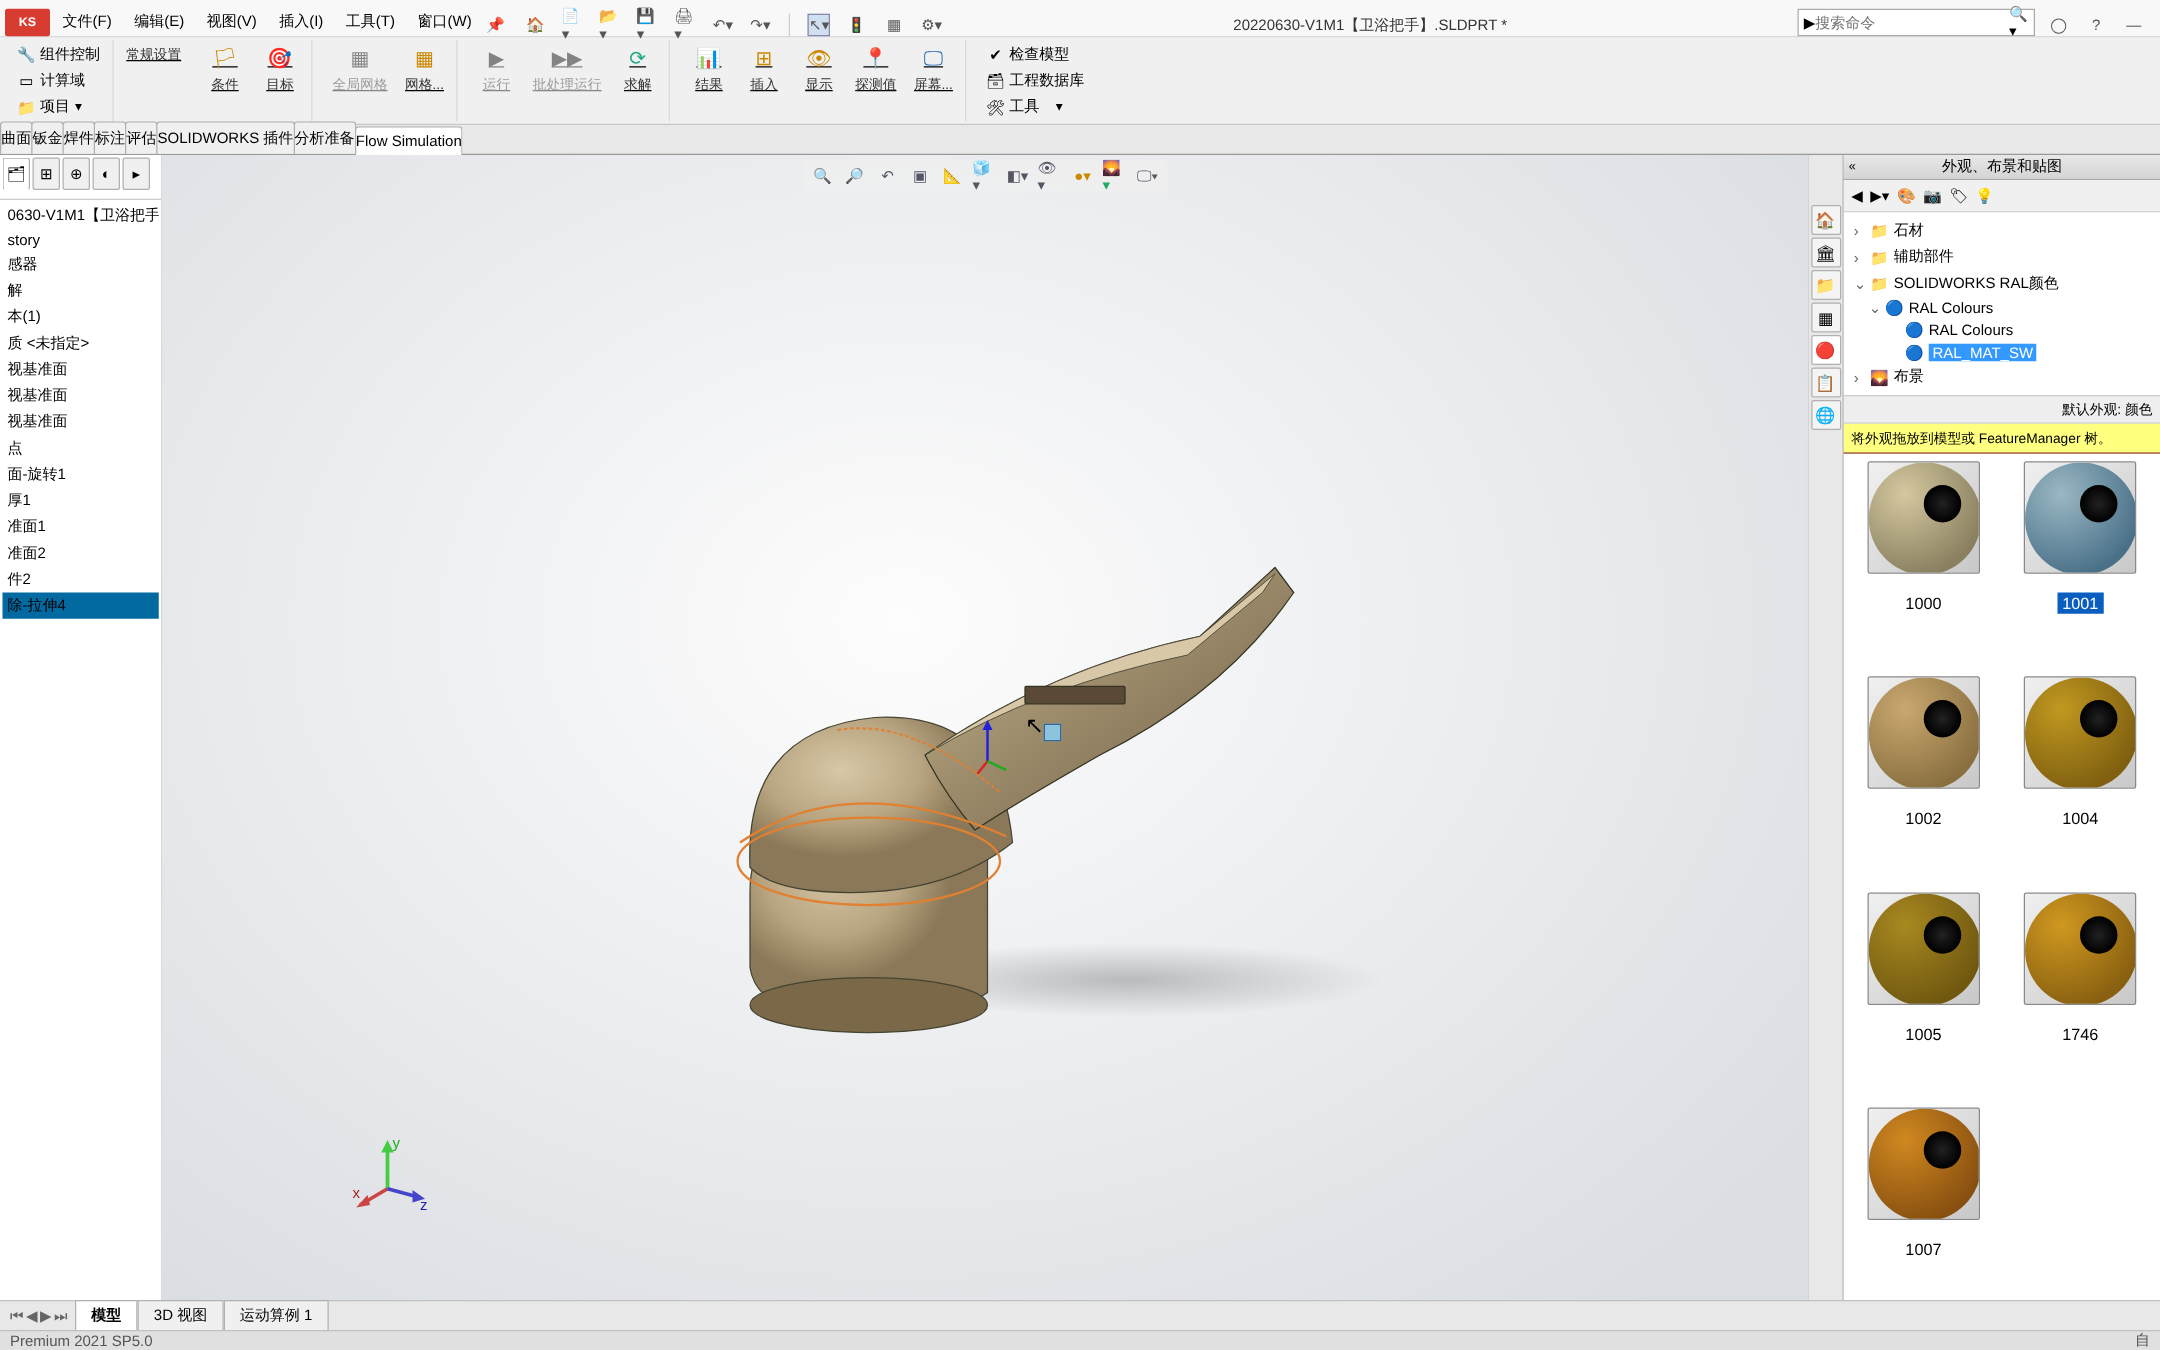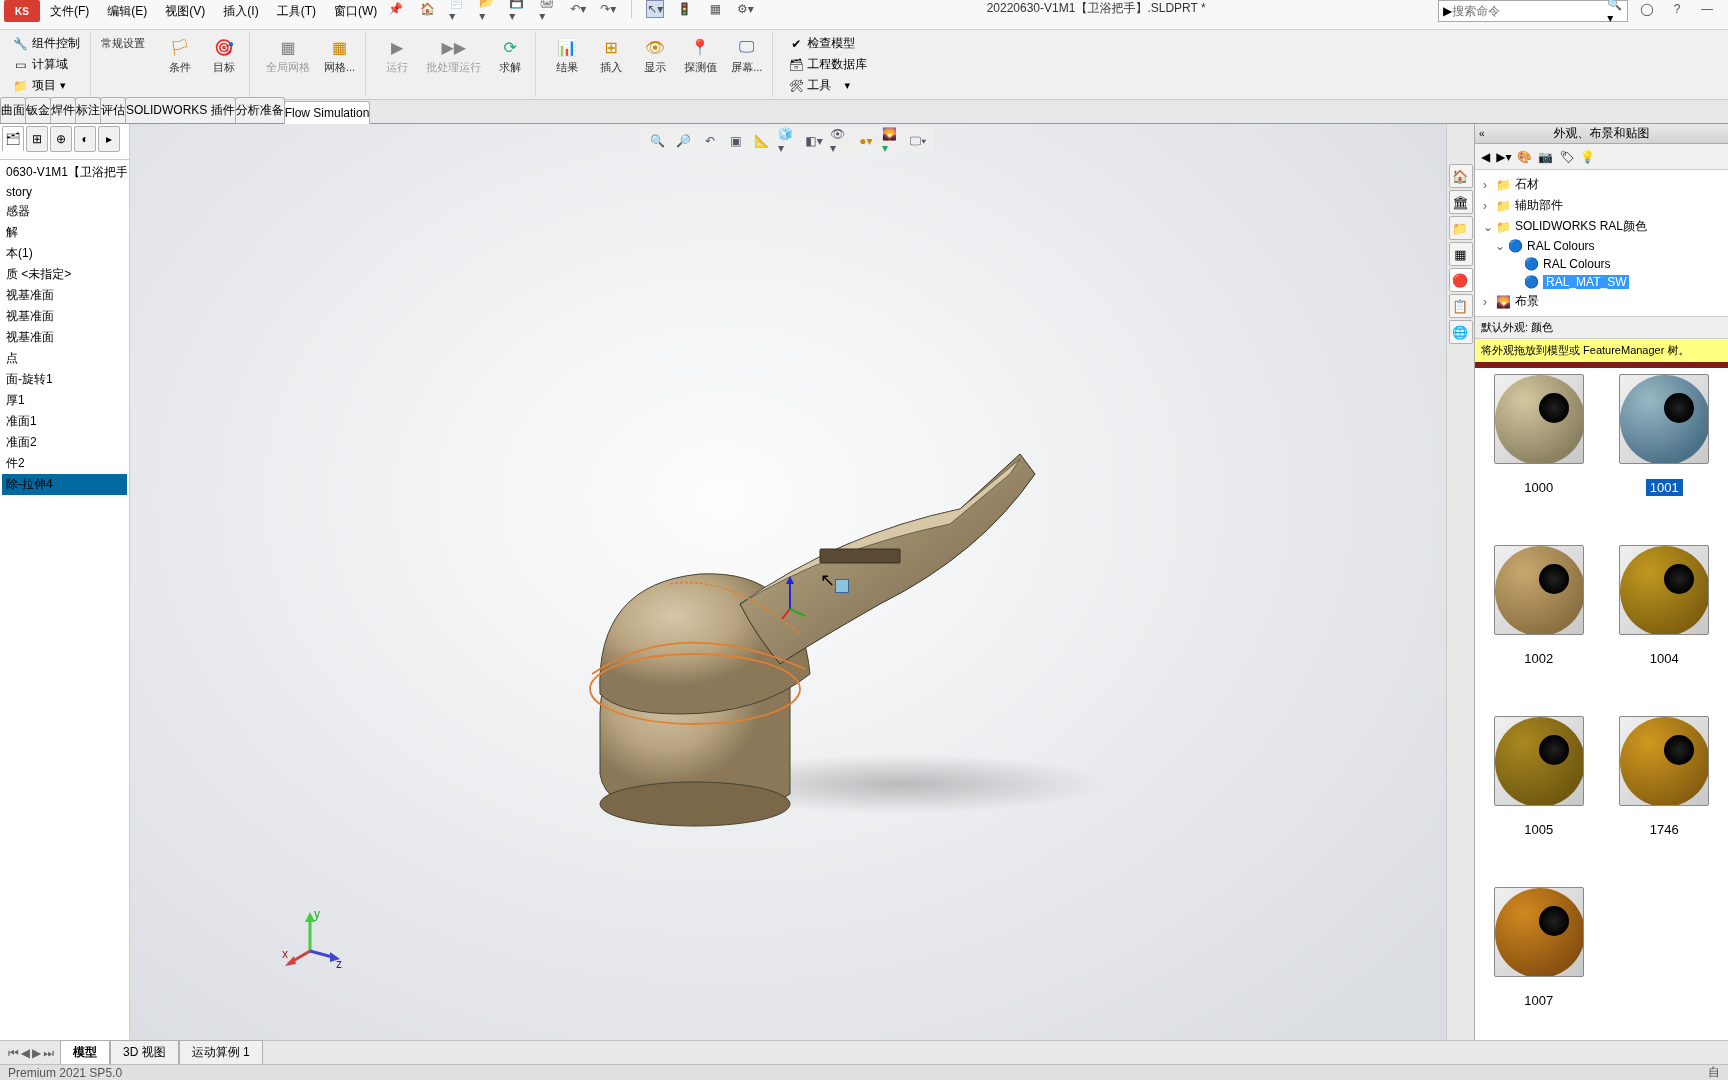--- a/index.html
+++ b/index.html
@@ -1,34 +1,34 @@
 <!DOCTYPE html>
 <html><head>
 <meta charset="utf-8">
 <style>
 * { margin: 0; padding: 0; box-sizing: border-box; font-family: "Microsoft YaHei", Arial, sans-serif; font-size: 12px; }
 body { background: #fff; overflow: hidden; width: 1728px; height: 1080px; position: relative; }
 
 
-.menubar { height: 30px; background: #f8f8f8; display: flex; align-items: flex-start; padding: 0 4px; gap: 2px; border-bottom: 1px solid #d0d0d0; }
+.menubar { height: 30px; background: #f8f8f8; display: flex; align-items: flex-end; padding: 0 4px; gap: 2px; border-bottom: 1px solid #d0d0d0; }
 .logo { width: 36px; height: 22px; background: #d83b2f; color: #fff; display: flex; align-items: center; justify-content: center; font-weight: bold; font-size: 10px; border-radius: 2px; }
 .menu-item { padding: 3px 8px; cursor: default; }
 .menubar-icons { display: flex; gap: 12px; margin-left: 12px; align-items: center; }
 .tb-icon { width: 18px; height: 18px; display: flex; align-items: center; justify-content: center; color: #555; cursor: pointer; }
 .tb-sep { width: 1px; height: 18px; background: #ccc; margin: 0 2px; }
 .doc-title { margin-left: auto; margin-right: auto; color: #333; }
 .search-box { display: flex; align-items: center; border: 1px solid #aaa; background: #fff; height: 22px; width: 190px; padding: 0 4px; margin-right: 8px; }
 .search-box input { border: none; outline: none; flex: 1; font-size: 12px; }
 .win-btns { display: flex; gap: 12px; margin-right: 8px; color: #555; }
 
 
 .ribbon { height: 70px; background: #f0f0f0; border-bottom: 1px solid #c8c8c8; display: flex; padding: 2px 4px; gap: 6px; }
 .ribbon-group { display: flex; flex-direction: column; align-items: center; padding: 2px 6px; border-right: 1px solid #d8d8d8; }
 .ribbon-row { display: flex; gap: 6px; align-items: center; }
-.ribbon-btn { display: flex; flex-direction: column; align-items: center; padding: 2px 4px; cursor: pointer; min-width: 38px; }
+.ribbon-btn { display: flex; flex-direction: column; align-items: center; padding: 2px 4px; cursor: pointer; min-width: 38px; text-decoration: underline; }
 .ribbon-btn .icn { width: 22px; height: 22px; display: flex; align-items: center; justify-content: center; font-size: 16px; }
 .ribbon-btn .lbl { font-size: 11px; margin-top: 2px; color: #333; }
 .ribbon-btn.dis { opacity: 0.45; }
 .ribbon-small { display: flex; flex-direction: column; gap: 2px; }
 .ribbon-small-item { display: flex; align-items: center; gap: 4px; padding: 1px 4px; cursor: pointer; font-size: 11px; }
 .ribbon-small-item .sic { width: 14px; height: 14px; display: inline-flex; align-items: center; justify-content: center; }
 
 
 .tabs { height: 24px; background: #e8e8e8; display: flex; align-items: flex-end; border-bottom: 1px solid #999; }
 .tab { padding: 4px 0; border: 1px solid #b0b0b0; border-bottom: none; background: #f0f0f0; margin-right: -1px; cursor: pointer; border-radius: 3px 3px 0 0; font-size: 12px; }
@@ -56,22 +56,22 @@
 .rp-header { height: 20px; background: linear-gradient(#e8e8e8, #d4d4d4); display: flex; align-items: center; justify-content: center; font-size: 11px; border-bottom: 1px solid #aaa; position: relative; }
 .rp-collapse { position: absolute; left: 4px; font-size: 10px; }
 .rp-nav { height: 26px; display: flex; align-items: center; gap: 6px; padding: 0 6px; background: #f0f0f0; border-bottom: 1px solid #ccc; }
 .rp-tree { padding: 4px; font-size: 12px; background: #fff; }
 .rp-tree-item { padding: 2px 2px 2px 4px; display: flex; align-items: center; gap: 4px; cursor: default; }
 .rp-tree-item .tw { width: 10px; color: #666; }
 .rp-tree-item .fic { width: 14px; height: 14px; display: inline-flex; align-items: center; justify-content: center; }
 .rp-tree-item.sel .txt { background: #3399ff; color: #fff; padding: 0 3px; }
 .rp-tree-item.ind1 { padding-left: 16px; }
 .rp-tree-item.ind2 { padding-left: 32px; }
-.rp-default { background: #eee; padding: 3px 6px; border-top: 1px solid #ccc; border-bottom: 1px solid #ccc; font-size: 11px; }
-.rp-hint { background: #ffff80; padding: 4px 6px; font-size: 11px; border-bottom: 6px solid #7f1d1d; }
+.rp-default { background: #eee; padding: 3px 6px; border-top: 1px solid #ccc; border-bottom: 1px solid #ccc; font-size: 11px; text-align: right; }
+.rp-hint { background: #ffff80; padding: 4px 6px; font-size: 11px; border-bottom: 1px solid #7f1d1d; }
 .swatches { flex: 1; overflow-y: auto; background: #fff; padding: 6px; display: grid; grid-template-columns: 1fr 1fr; gap: 8px 10px; }
 .swatch { display: flex; flex-direction: column; align-items: center; cursor: pointer; }
 .swatch .ball { width: 90px; height: 90px; border: 1px solid #888; border-radius: 2px; position: relative; overflow: hidden; }
 .swatch .sphere { position: absolute; width: 90px; height: 90px; border-radius: 50%; left: 0; top: 0; }
 .swatch .lbl { font-size: 13px; margin-top: 15px; padding: 1px 4px; }
 .swatch.sel .lbl { background: #0a5ec0; color: #fff; }
 
 
 .bottom-tabs { position: absolute; bottom: 16px; left: 0; right: 0; height: 24px; background: #e8e8e8; display: flex; align-items: center; padding: 0 8px; gap: 0; border-top: 1px solid #c0c0c0; }
 .btab { padding: 3px 12px; border: 1px solid #b0b0b0; background: #f0f0f0; cursor: pointer; font-size: 12px; }

